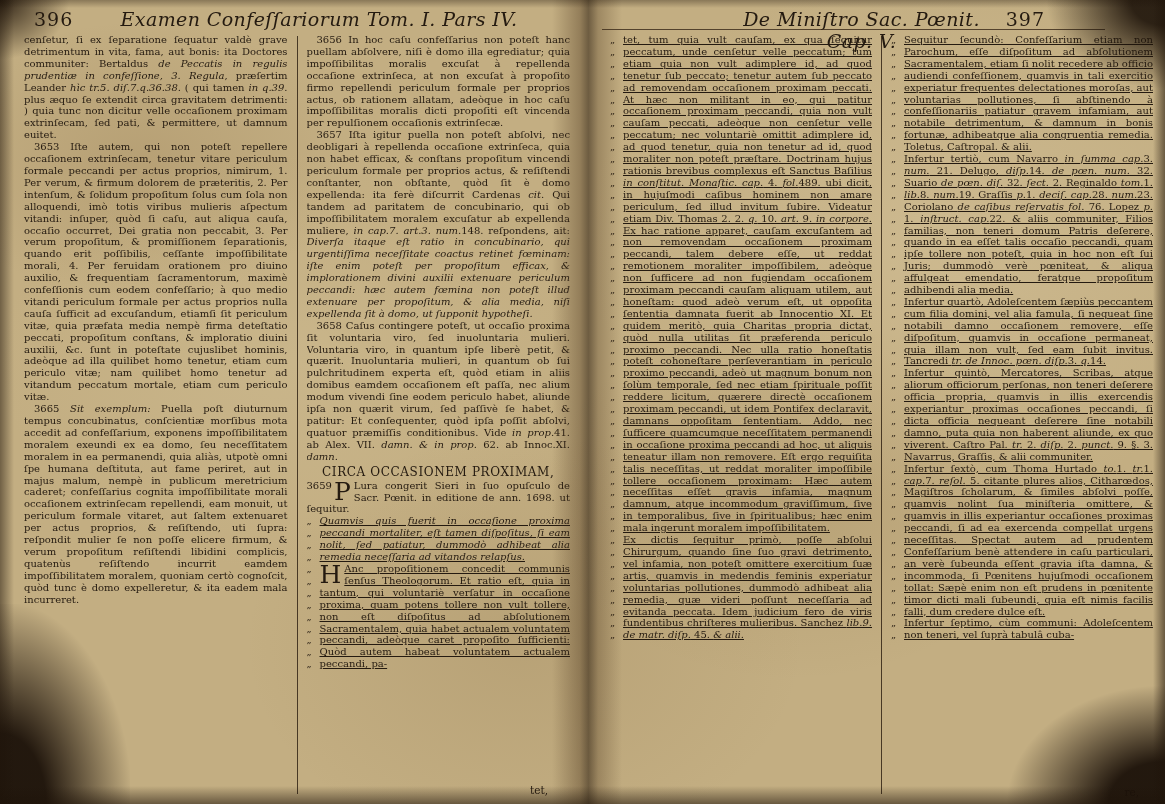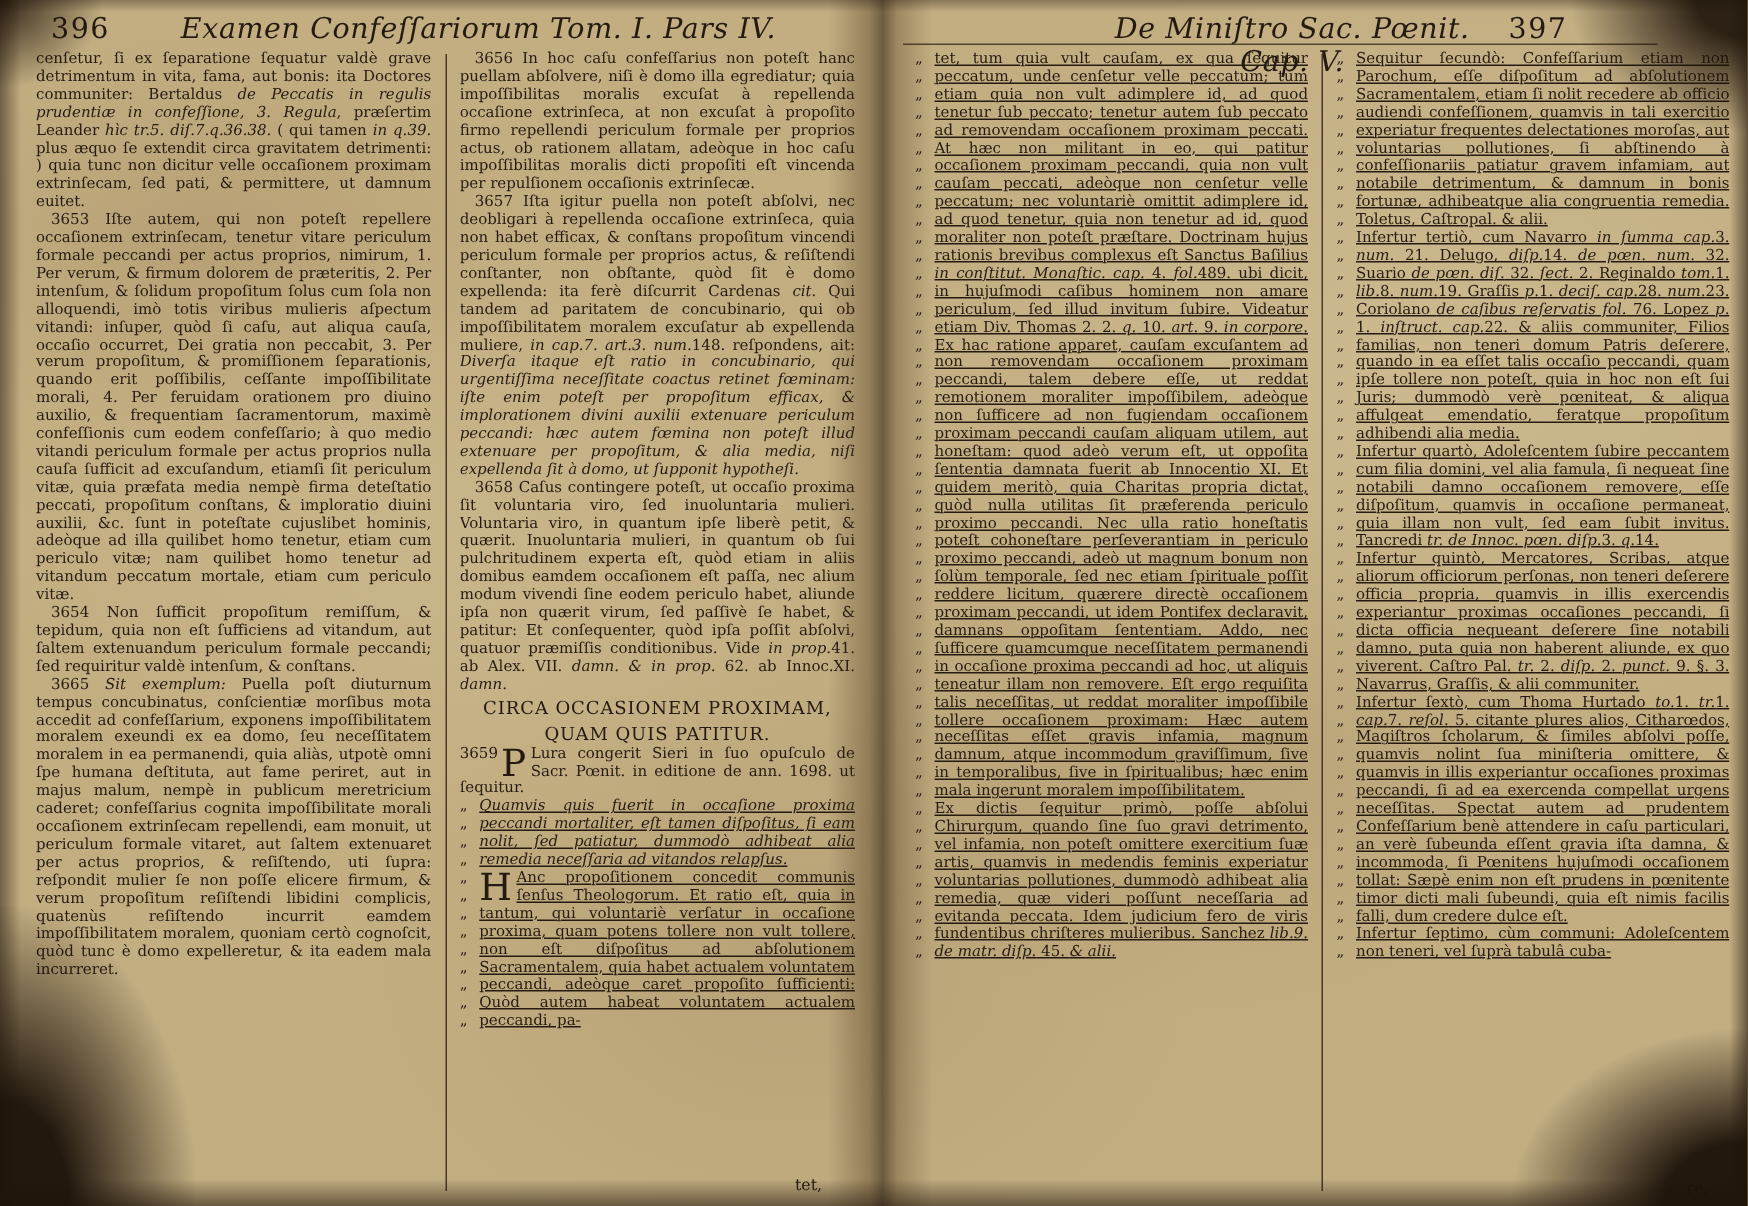--- a/index.html
+++ b/index.html
@@ -75,30 +75,28 @@
 
   <div class="page left">
     <div class="pagehead">
       <span class="pagenum">396</span>
       <span class="runhead">Examen Confeſſariorum Tom. I. Pars IV.</span>
     </div>
     <div class="cols">
       <div class="col">
         <p><span class="ptext"><span>cenſetur, ſi ex ſeparatione ſequatur valdè grave detrimentum in vita, fama, aut bonis: ita Doctores communiter: Bertaldus </span><i>de Peccatis in regulis prudentiæ in confeſſione, 3. Regula</i><span>, præſertim Leander </span><i>hìc tr.5. diſ.7.q.36.38.</i><span> ( qui tamen </span><i>in q.39.</i><span> plus æquo ſe extendit circa gravitatem detrimenti: ) quia tunc non dicitur velle occaſionem proximam extrinſecam, ſed pati, &amp; permittere, ut damnum euitet.</span></span></p>
         <p class="ind"><span class="ptext">3653 Iſte autem, qui non poteſt repellere occaſionem extrinſecam, tenetur vitare periculum formale peccandi per actus proprios, nimirum, 1. Per verum, &amp; firmum dolorem de præteritis, 2. Per intenſum, &amp; ſolidum propoſitum ſolus cum ſola non alloquendi, imò totis viribus mulieris aſpectum vitandi: inſuper, quòd ſi caſu, aut aliqua cauſa, occaſio occurret, Dei gratia non peccabit, 3. Per verum propoſitum, &amp; promiſſionem ſeparationis, quando erit poſſibilis, ceſſante impoſſibilitate morali, 4. Per feruidam orationem pro diuino auxilio, &amp; frequentiam ſacramentorum, maximè confeſſionis cum eodem confeſſario; à quo medio vitandi periculum formale per actus proprios nulla cauſa ſufficit ad excuſandum, etiamſi ſit periculum vitæ, quia præfata media nempè firma deteſtatio peccati, propoſitum conſtans, &amp; imploratio diuini auxilii, &amp;c. ſunt in poteſtate cujuslibet hominis, adeòque ad illa quilibet homo tenetur, etiam cum periculo vitæ; nam quilibet homo tenetur ad vitandum peccatum mortale, etiam cum periculo vitæ.</span></p>
-        <p class="ind"><span class="ptext">3654 Non ſufficit propoſitum remiſſum, &amp; tepidum, quia non eſt ſufficiens ad vitandum, aut ſaltem extenuandum periculum formale peccandi; ſed requiritur valdè intenſum, &amp; conſtans.</span></p>
         <p class="ind"><span class="ptext"><span>3665 </span><i>Sit exemplum:</i><span> Puella poſt diuturnum tempus concubinatus, conſcientiæ morſibus mota accedit ad confeſſarium, exponens impoſſibilitatem moralem exeundi ex ea domo, ſeu neceſſitatem moralem in ea permanendi, quia aliàs, utpotè omni ſpe humana deſtituta, aut fame periret, aut in majus malum, nempè in publicum meretricium caderet; confeſſarius cognita impoſſibilitate morali occaſionem extrinſecam repellendi, eam monuit, ut periculum formale vitaret, aut ſaltem extenuaret per actus proprios, &amp; reſiſtendo, uti ſupra: reſpondit mulier ſe non poſſe elicere firmum, &amp; verum propoſitum reſiſtendi libidini complicis, quatenùs reſiſtendo incurrit eamdem impoſſibilitatem moralem, quoniam certò cognoſcit, quòd tunc è domo expelleretur, &amp; ita eadem mala incurreret.</span></span></p>
       </div>
       <div class="colrule"></div>
       <div class="col">
         <p class="ind"><span class="ptext">3656 In hoc caſu confeſſarius non poteſt hanc puellam abſolvere, niſi è domo illa egrediatur; quia impoſſibilitas moralis excuſat à repellenda occaſione extrinſeca, at non excuſat à propoſito firmo repellendi periculum formale per proprios actus, ob rationem allatam, adeòque in hoc caſu impoſſibilitas moralis dicti propoſiti eſt vincenda per repulſionem occaſionis extrinſecæ.</span></p>
         <p class="ind"><span class="ptext"><span>3657 Iſta igitur puella non poteſt abſolvi, nec deobligari à repellenda occaſione extrinſeca, quia non habet efficax, &amp; conſtans propoſitum vincendi periculum formale per proprios actus, &amp; reſiſtendi conſtanter, non obſtante, quòd ſit è domo expellenda: ita ferè diſcurrit Cardenas </span><i>cit.</i><span> Qui tandem ad paritatem de concubinario, qui ob impoſſibilitatem moralem excuſatur ab expellenda muliere, </span><i>in cap.7. art.3. num.</i><span>148. reſpondens, ait: </span><i>Diverſa itaque eſt ratio in concubinario, qui urgentiſſima neceſſitate coactus retinet fœminam: iſte enim poteſt per propoſitum efficax, &amp; implorationem divini auxilii extenuare periculum peccandi: hæc autem fœmina non poteſt illud extenuare per propoſitum, &amp; alia media, niſi expellenda ſit à domo, ut ſupponit hypotheſi.</i><span></span></span></p>
         <p class="ind"><span class="ptext"><span>3658 Caſus contingere poteſt, ut occaſio proxima ſit voluntaria viro, ſed inuoluntaria mulieri. Voluntaria viro, in quantum ipſe liberè petit, &amp; quærit. Inuoluntaria mulieri, in quantum ob ſui pulchritudinem experta eſt, quòd etiam in aliis domibus eamdem occaſionem eſt paſſa, nec alium modum vivendi ſine eodem periculo habet, aliunde ipſa non quærit virum, ſed paſſivè ſe habet, &amp; patitur: Et conſequenter, quòd ipſa poſſit abſolvi, quatuor præmiſſis conditionibus. Vide </span><i>in prop.</i><span>41. ab Alex. VII. </span><i>damn. &amp; in prop.</i><span> 62. ab Innoc.XI. </span><i>damn.</i><span></span></span></p>
         <p class="chead">CIRCA OCCASIONEM PROXIMAM,</p>
-        <p class="chead">QUAM QUIS PATITUR.</p>
         <p><span class="lead">3659</span><span class="dropcap">P</span><span class="ptext">Lura congerit Sieri in ſuo opuſculo de Sacr. Pœnit. in editione de ann. 1698. ut ſequitur.</span></p>
         <p class="q"><span class="qg">„
 „
 „
 „</span><span class="ptext"><span></span><i>Quamvis quis fuerit in occaſione proxima peccandi mortaliter, eſt tamen diſpoſitus, ſi eam nolit, ſed patiatur, dummodò adhibeat alia remedia neceſſaria ad vitandos relapſus.</i><span></span></span></p>
         <p class="q"><span class="qg">„
 „
 „
 „
 „
@@ -193,21 +191,21 @@
 „
 „
 „
 „
 „</span><span class="ptext"><span>Infertur tertiò, cum Navarro </span><i>in ſumma cap.</i><span>3. </span><i>num.</i><span> 21. Delugo, </span><i>diſp.</i><span>14. </span><i>de pœn. num.</i><span> 32. Suario </span><i>de pœn. diſ.</i><span> 32. </span><i>ſect.</i><span> 2. Reginaldo </span><i>tom.</i><span>1. </span><i>lib.</i><span>8. </span><i>num.</i><span>19. Graſſis </span><i>p.</i><span>1. </span><i>deciſ. cap.</i><span>28. </span><i>num.</i><span>23. Coriolano </span><i>de caſibus reſervatis fol.</i><span> 76. Lopez </span><i>p.</i><span> 1. </span><i>inſtruct. cap.</i><span>22. &amp; aliis communiter, Filios familias, non teneri domum Patris deſerere, quando in ea eſſet talis occaſio peccandi, quam ipſe tollere non poteſt, quia in hoc non eſt ſui Juris; dummodò verè pœniteat, &amp; aliqua affulgeat emendatio, feratque propoſitum adhibendi alia media.</span></span></p>
         <p class="q"><span class="qg">„
 „
 „
 „
 „
-„</span><span class="ptext"><span>Infertur quartò, Adoleſcentem ſubire peccantem cum filia domini, vel alia famula, ſi nequeat ſine notabili damno occaſionem removere, eſſe diſpoſitum, quamvis in occaſione permaneat, quia illam non vult, ſed eam ſubit invitus. Tancredi </span><i>tr. de Innoc. pœn. diſp.</i><span>3. </span><i>q.</i><span>14.</span></span></p>
+„</span><span class="ptext"><span>Infertur quartò, Adoleſcentem ſæpiùs peccantem cum filia domini, vel alia famula, ſi nequeat ſine notabili damno occaſionem removere, eſſe diſpoſitum, quamvis in occaſione permaneat, quia illam non vult, ſed eam ſubit invitus. Tancredi </span><i>tr. de Innoc. pœn. diſp.</i><span>3. </span><i>q.</i><span>14.</span></span></p>
         <p class="q"><span class="qg">„
 „
 „
 „
 „
 „
 „
 „</span><span class="ptext"><span>Infertur quintò, Mercatores, Scribas, atque aliorum officiorum perſonas, non teneri deſerere officia propria, quamvis in illis exercendis experiantur proximas occaſiones peccandi, ſi dicta officia nequeant deſerere ſine notabili damno, puta quia non haberent aliunde, ex quo viverent. Caſtro Pal. </span><i>tr.</i><span> 2. </span><i>diſp.</i><span> 2. </span><i>punct.</i><span> 9. §. 3. Navarrus, Graſſis, &amp; alii communiter.</span></span></p>
         <p class="q"><span class="qg">„
 „

